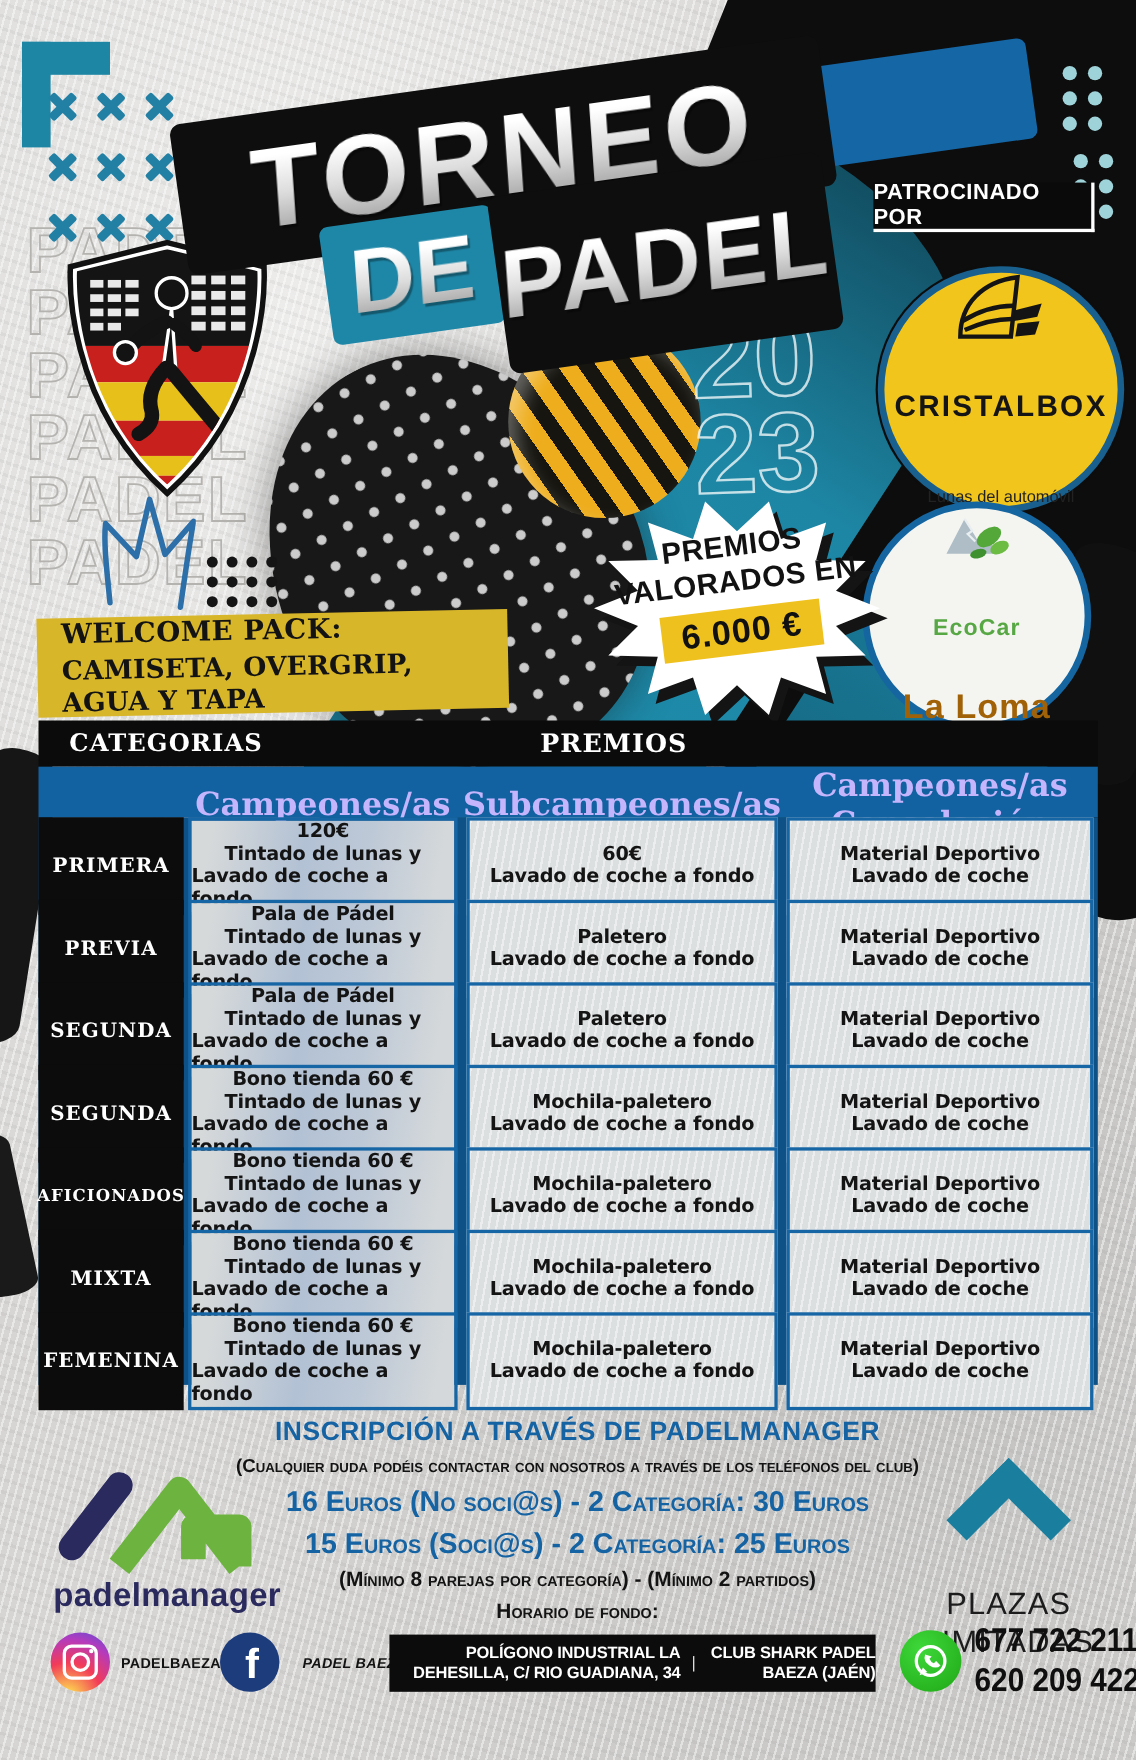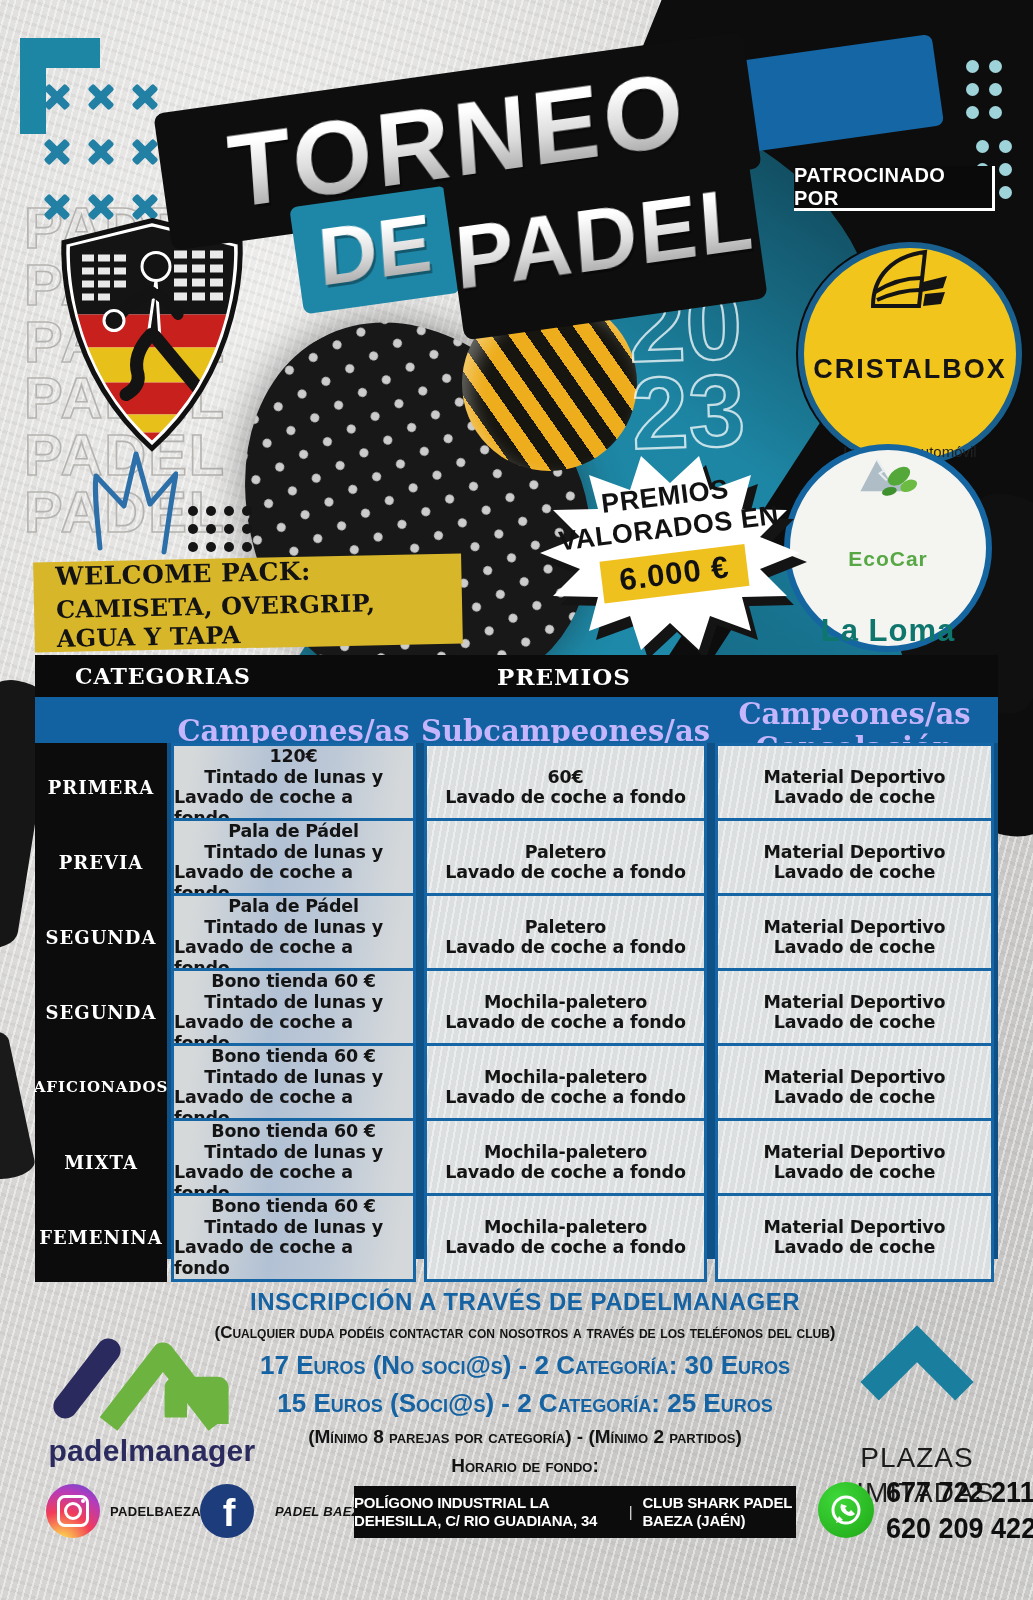--- a/index.html
+++ b/index.html
@@ -77,43 +77,43 @@
   .patrocinado{position:absolute;left:794px;top:166px;width:198px;height:42px;background:#0a0a0a;
     border-right:3px solid #fff;border-bottom:3px solid #fff;z-index:5;
     display:flex;align-items:center;justify-content:center;color:#fff;
     font-size:20px;font-weight:800;letter-spacing:.5px;}
   .logo-circle{position:absolute;border-radius:50%;z-index:5;display:flex;flex-direction:column;
     align-items:center;justify-content:space-between;text-align:center;}
   .cristalbox{left:798px;top:242px;width:212px;height:212px;background:#f2c51d;
     border:6px solid #19608f;box-shadow:0 0 0 2px #0d0d0d;}
   .cristalbox .cb-name{font-size:27px;font-weight:800;letter-spacing:2px;color:#151515;margin-top:4px;}
   .cristalbox .cb-tag{font-size:15px;color:#222;margin-top:18px;}
-  .ecocar{left:784px;top:444px;width:196px;height:196px;background:#f4f4f1;border:6px solid #1565a0;gap:44px;}
+  .ecocar{left:784px;top:456px;width:196px;height:196px;background:#f4f4f1;border:6px solid #1565a0;gap:44px;}
   .ecocar .ec-line1{font-size:21px;font-weight:700;color:#57a845;letter-spacing:1px;margin-top:2px;}
-  .ecocar .ec-line2{font-size:31px;font-weight:700;color:#0f766e;letter-spacing:1px;line-height:1;}
+  .ecocar .ec-line2{font-size:31px;font-weight:700;color:#a16207;letter-spacing:1px;line-height:1;}
   
   .starburst{position:absolute;left:520px;top:428px;width:300px;height:250px;z-index:6;}
   .starburst svg{position:absolute;left:0;top:0;}
   .star-text{position:absolute;left:0;top:52px;width:100%;text-align:center;
     transform:rotate(-7deg);color:#121212;font-weight:900;}
   .star-text .s1,.star-text .s2{font-size:27px;letter-spacing:.5px;line-height:1.2;}
   .star-amount{display:inline-block;margin-top:8px;background:#efc11e;color:#111;
     padding:3px 18px;font-size:31px;font-weight:900;letter-spacing:1px;}
   
   .welcome{position:absolute;left:34px;top:558px;width:428px;height:90px;background:#d8b62a;
     transform:rotate(-1.2deg);z-index:5;display:flex;flex-direction:column;justify-content:center;
     padding-left:22px;box-sizing:border-box;color:#131313;
     font-family:"DejaVu Serif","Liberation Serif",serif;font-weight:700;}
   .welcome .w1{font-size:25px;letter-spacing:.5px;}
   .welcome .w2{font-size:24px;letter-spacing:.2px;margin-top:4px;}
   
   .ptable{position:absolute;left:35px;top:655px;width:963px;z-index:6;}
   .t-head{height:42px;background:#0b0b0b;display:flex;align-items:center;color:#fff;
     font-family:"DejaVu Serif","Liberation Serif",serif;font-weight:700;}
-  .t-head .h-cat{width:215px;padding-left:40px;font-size:22px;letter-spacing:1px;}
+  .t-head .h-cat{width:215px;padding-left:28px;font-size:22px;letter-spacing:1px;}
   .t-head .h-prem{flex:1;text-align:center;font-size:23px;letter-spacing:1px;padding-right:160px;}
   .t-sub{height:46px;background:#1261a0;display:grid;grid-template-columns:132px 253px 291px 287px;
     align-items:center;color:#c4b5fd;font-weight:800;font-size:29px;text-align:center;
     font-family:"DejaVu Serif","Liberation Serif",serif;}
   .t-body{background:#0e5186;}
   .t-row{display:grid;grid-template-columns:132px 253px 291px 287px;height:66px;margin-bottom:9px;}
   .t-row:last-child{margin-bottom:0;}
   .cat-cell{background:#0c0c0c;color:#fff;display:flex;align-items:center;justify-content:center;
     font-family:"DejaVu Serif","Liberation Serif",serif;font-weight:700;font-size:18px;letter-spacing:1px;}
   .prize-cell{background:#dcdfe0;border:3px solid #1665a5;margin:0 4px;display:flex;
@@ -145,21 +145,21 @@
   .ig-glyph{position:relative;width:26px;height:26px;border:3px solid #fff;border-radius:8px;}
   .ig-glyph::before{content:'';position:absolute;inset:4px;border:3px solid #fff;border-radius:50%;}
   .ig-glyph::after{content:'';position:absolute;right:1px;top:1px;width:4px;height:4px;border-radius:50%;background:#fff;}
   .fb{left:200px;top:12px;width:54px;height:54px;background:#1d3c7c;color:#fff;
     font-weight:800;font-size:38px;}
   .fb span{transform:translate(2px,2px);}
   .social-label{position:absolute;top:32px;font-size:13px;font-weight:800;color:#131313;letter-spacing:.3px;}
   .lbl-ig{left:110px;} .lbl-fb{left:275px;font-style:italic;}
   .address-bar{position:absolute;left:354px;top:14px;width:442px;height:52px;background:#0c0c0c;
     color:#fff;display:flex;align-items:center;justify-content:center;font-size:15px;font-weight:700;
-    letter-spacing:-.2px;text-align:left;line-height:1.2;}
+    letter-spacing:-.2px;text-align:right;line-height:1.2;}
   .address-bar .sep{margin:0 10px;font-weight:400;color:#ddd;}
   .wa{left:818px;top:10px;width:56px;height:56px;background:radial-gradient(circle at 35% 30%, #3ed83a, #1fa716);}
   .phones{position:absolute;left:886px;top:2px;color:#0f0f0f;font-weight:800;font-size:30px;
     line-height:1.2;transform:scaleX(.9);transform-origin:left center;white-space:nowrap;}
   .shield{position:absolute;left:52px;top:212px;z-index:4;}
   svg{display:block;}
 </style>
 </head>
 <body>
 
@@ -492,21 +492,21 @@
             <div class="prize-line">Material Deportivo</div>
             <div class="prize-line">Lavado de coche</div>
           </div>
         </div>
       </div>
   </div>
 
   <div class="inscription">
       <p class="insc blue-title">INSCRIPCIÓN A TRAVÉS DE PADELMANAGER</p>
       <p class="insc black-small">(Cualquier duda podéis contactar con nosotros a través de los teléfonos del club)</p>
-      <p class="insc blue-big">17 Euros (No soci@s) - 2 Categoría: 30 Euros</p>
+      <p class="insc blue-big">16 Euros (No soci@s) - 2 Categoría: 30 Euros</p>
       <p class="insc blue-big">15 Euros (Soci@s) - 2 Categoría: 25 Euros</p>
       <p class="insc black-bold">(Mínimo 8 parejas por categoría) - (Mínimo 2 partidos)</p>
       <p class="insc black-bold">Horario de fondo:</p>
       <p class="insc blue-small">Viernes a partir de las 17:00h</p>
       <p class="insc blue-small">Sábado y Domingo a partir de las 09:00h</p>
     </div>
 
   <div class="pm-block">
     <svg width="210" height="120" viewBox="0 0 260 150">
       <path d="M28,118 L82,48" stroke="#2b2a5e" stroke-width="30" stroke-linecap="round" fill="none"></path>

